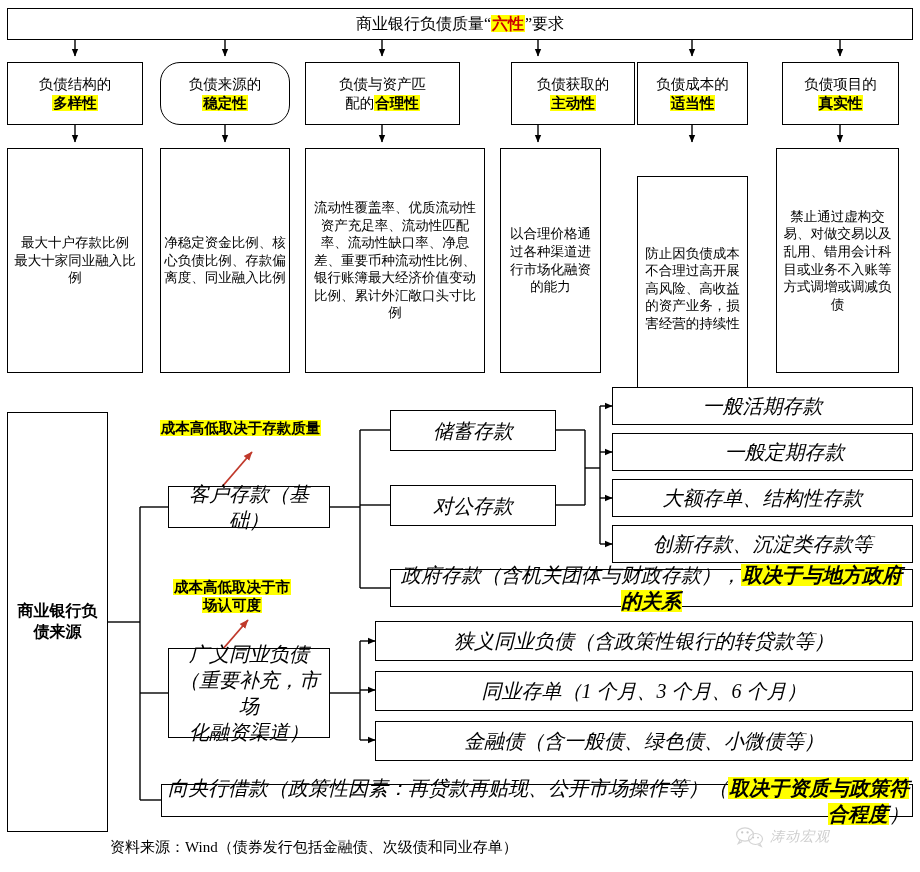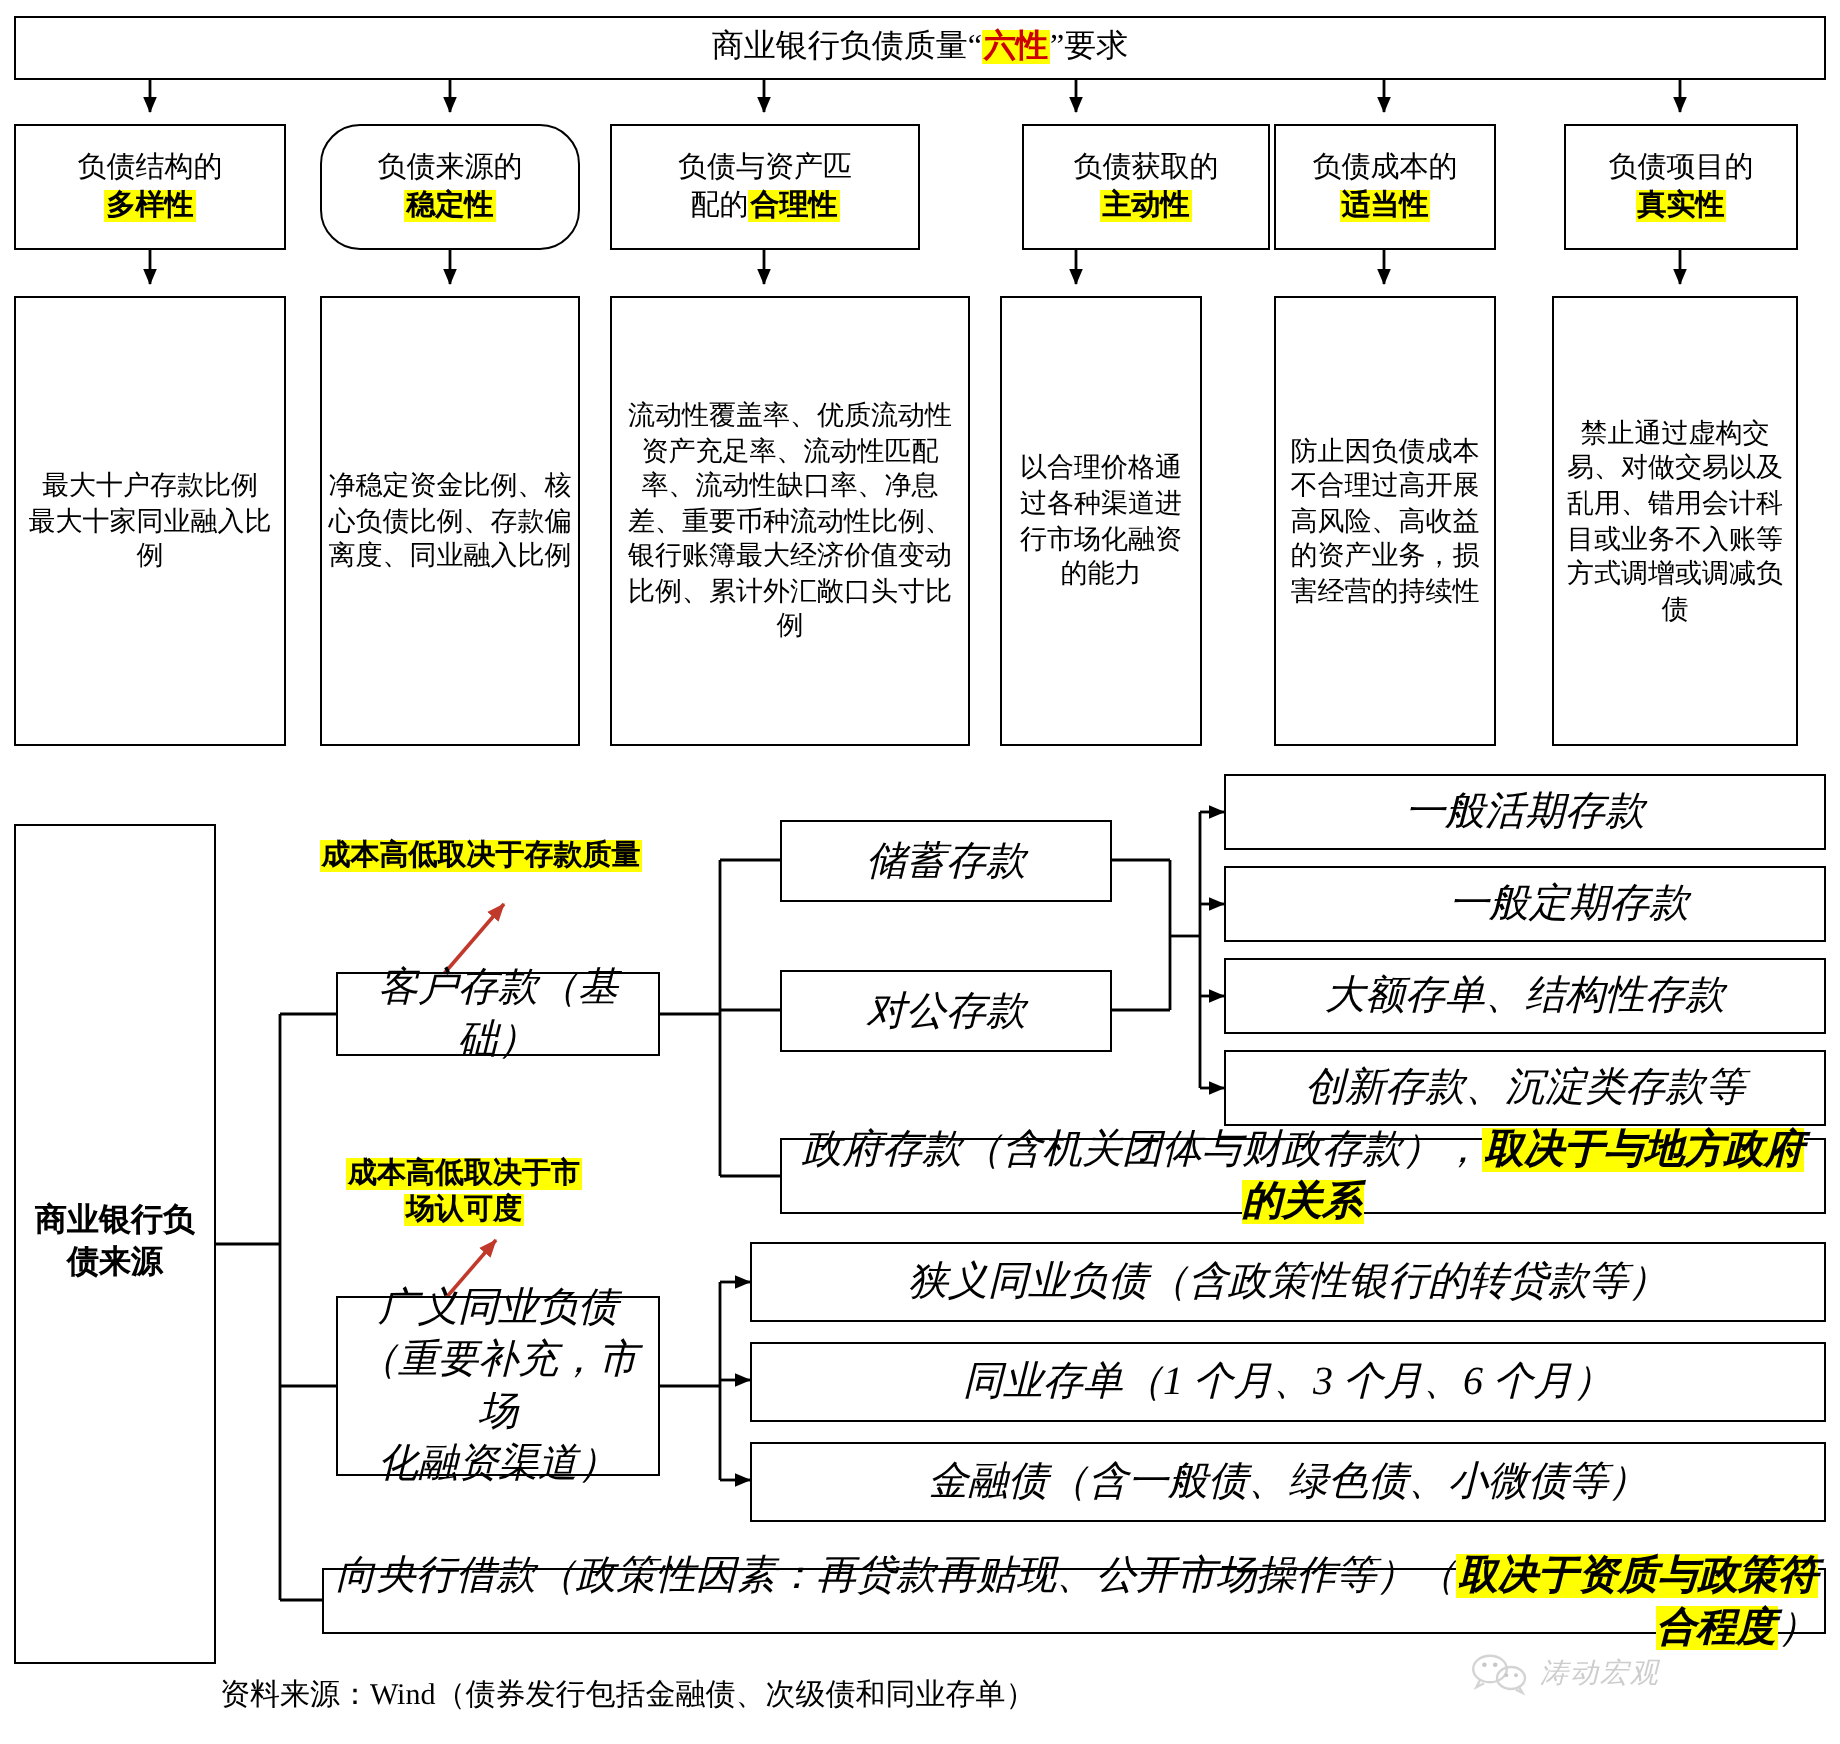--- a/index.html
+++ b/index.html
@@ -196,21 +196,21 @@
   </div>
   <div class="box det-box" style="left:160px;width:130px;">
     <span class="txt">净稳定资金比例、核心负债比例、存款偏离度、同业融入比例</span>
   </div>
   <div class="box det-box" style="left:305px;width:180px;">
     <span class="txt">流动性覆盖率、优质流动性资产充足率、流动性匹配率、流动性缺口率、净息差、重要币种流动性比例、银行账簿最大经济价值变动比例、累计外汇敞口头寸比例</span>
   </div>
   <div class="box det-box" style="left:500px;width:101px;">
     <span class="txt">以合理价格通过各种渠道进行市场化融资的能力</span>
   </div>
-  <div class="box det-box" style="left:637px;width:111px;">
+  <div class="box det-box" style="left:637px;width:111px;margin-top:28px;">
     <span class="txt">防止因负债成本不合理过高开展高风险、高收益的资产业务，损害经营的持续性</span>
   </div>
   <div class="box det-box" style="left:776px;width:123px;">
     <span class="txt">禁止通过虚构交易、对做交易以及乱用、错用会计科目或业务不入账等方式调增或调减负债</span>
   </div>
 
   <div class="box" id="src-box">
     <span class="txt">商业银行负债来源</span>
   </div>
 

